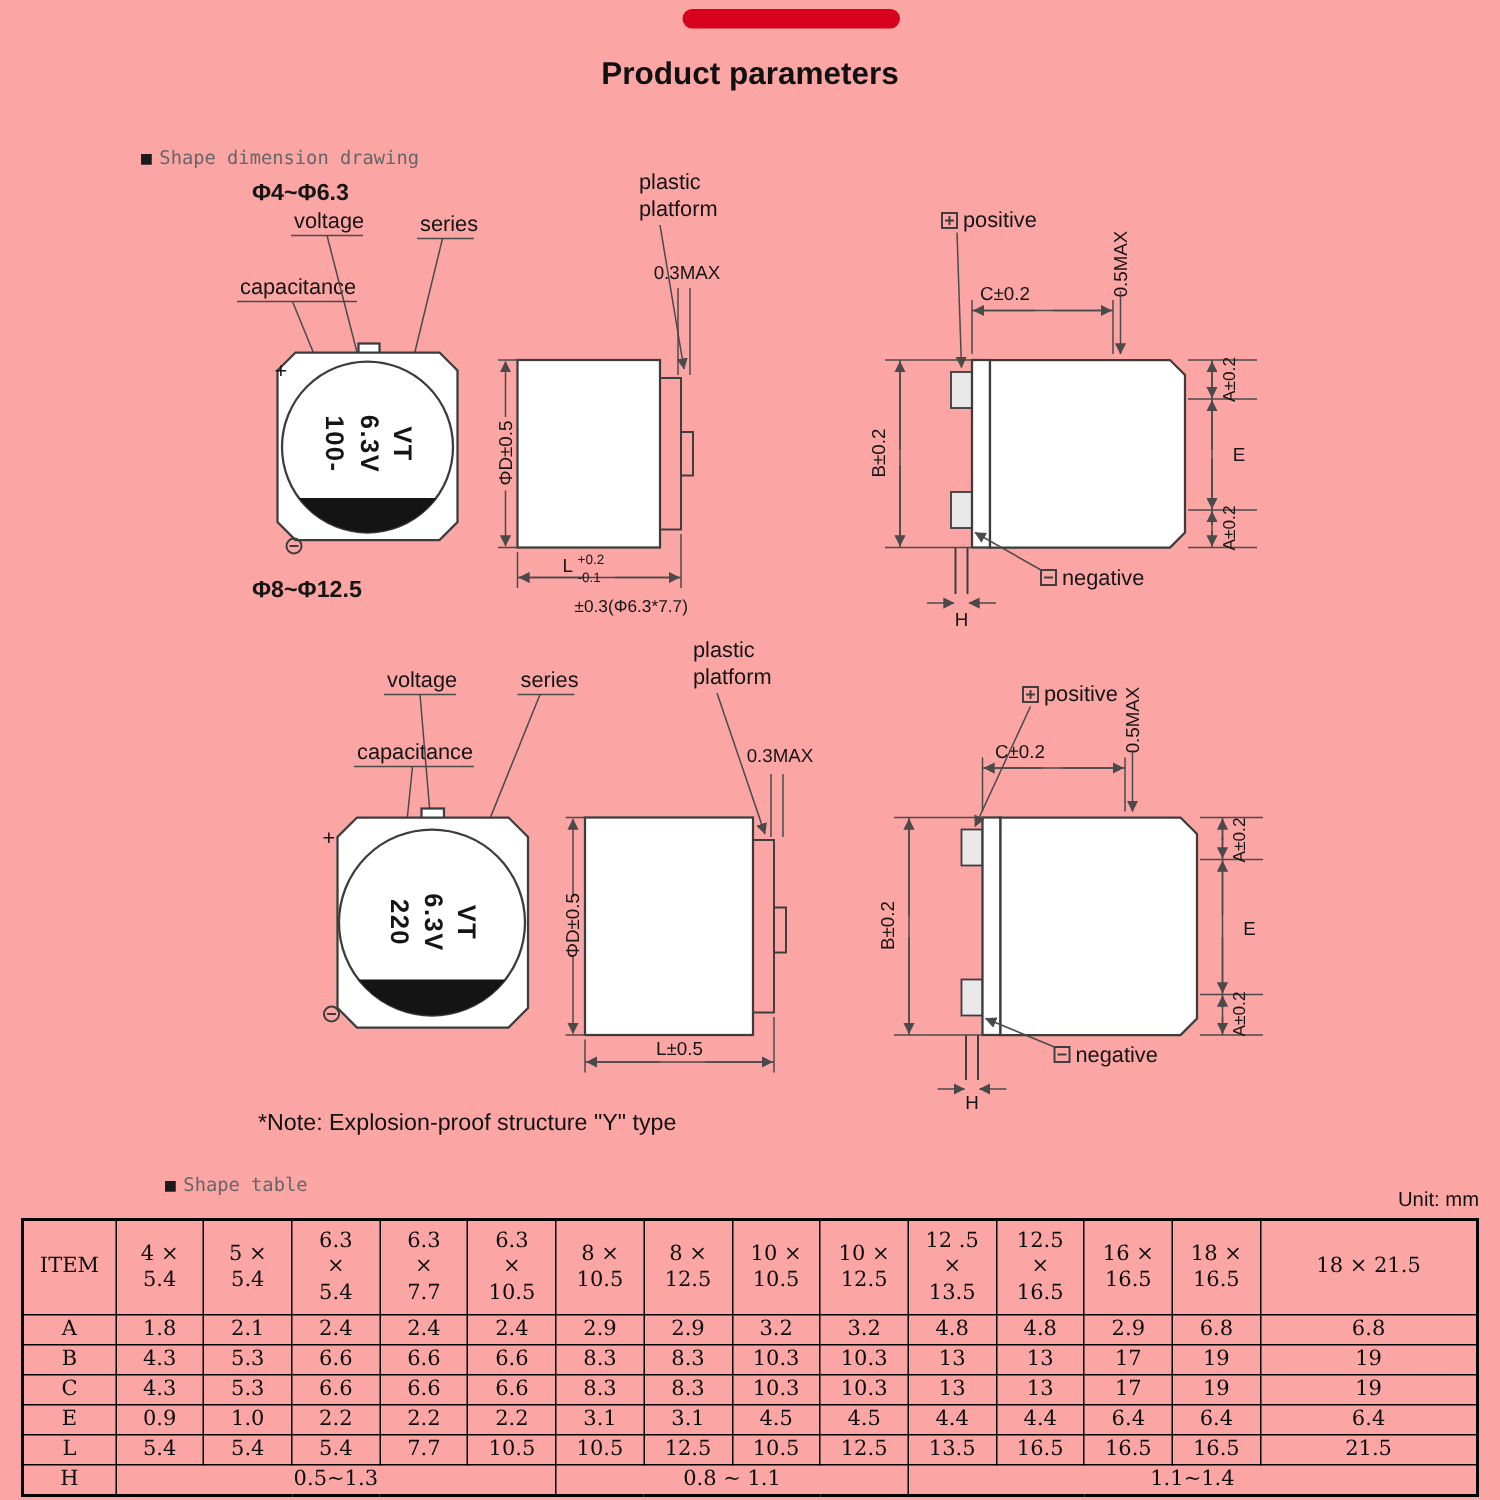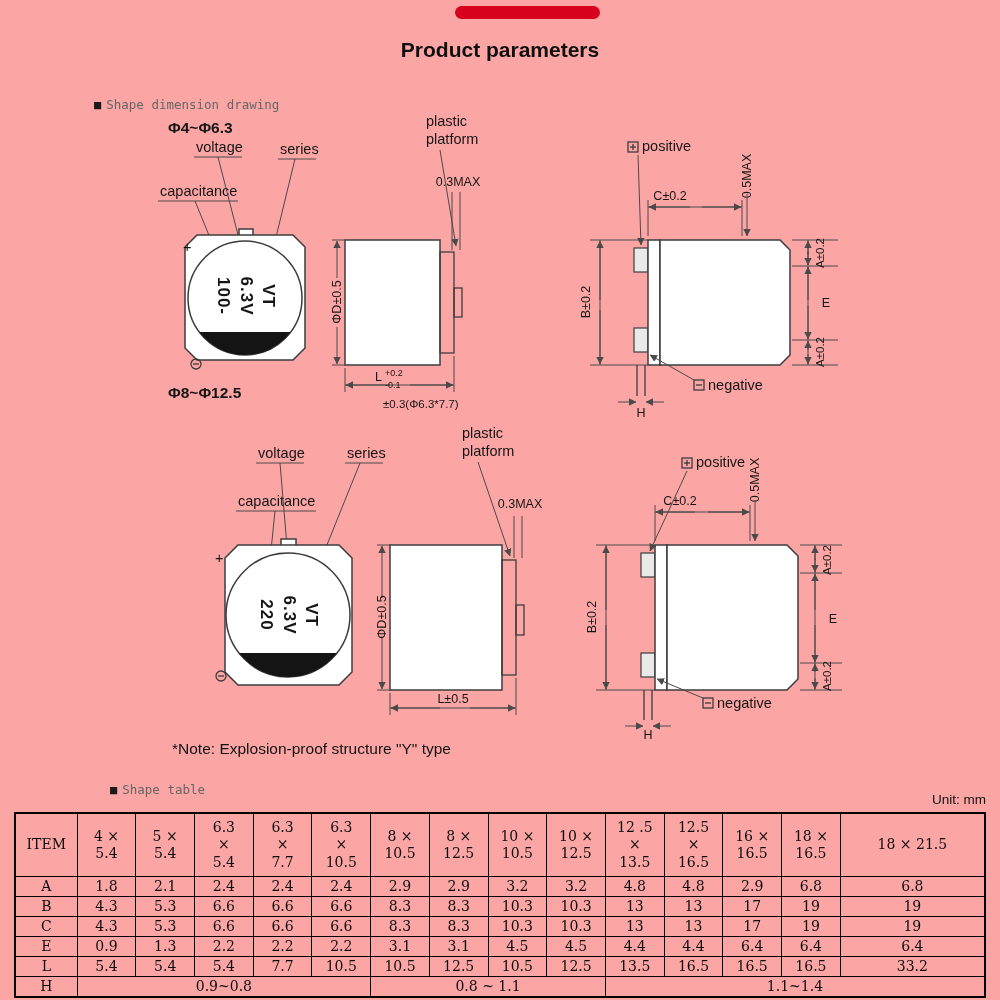--- a/index.html
+++ b/index.html
@@ -446,21 +446,21 @@
           <td>10.3</td>
           <td>13</td>
           <td>13</td>
           <td>17</td>
           <td>19</td>
           <td>19</td>
         </tr>
         <tr>
           <th>E</th>
           <td>0.9</td>
-          <td>1.3</td>
+          <td>1.0</td>
           <td>2.2</td>
           <td>2.2</td>
           <td>2.2</td>
           <td>3.1</td>
           <td>3.1</td>
           <td>4.5</td>
           <td>4.5</td>
           <td>4.4</td>
           <td>4.4</td>
           <td>6.4</td>
@@ -475,24 +475,24 @@
           <td>7.7</td>
           <td>10.5</td>
           <td>10.5</td>
           <td>12.5</td>
           <td>10.5</td>
           <td>12.5</td>
           <td>13.5</td>
           <td>16.5</td>
           <td>16.5</td>
           <td>16.5</td>
-          <td>33.2</td>
+          <td>21.5</td>
         </tr>
         <tr>
           <th>H</th>
-          <td colspan="5">0.9~0.8</td>
+          <td colspan="5">0.5~1.3</td>
           <td colspan="4">0.8 ~ 1.1</td>
           <td colspan="5">1.1~1.4</td>
         </tr>
       </tbody>
   </table>
 
 </div>
 
 </body></html>

